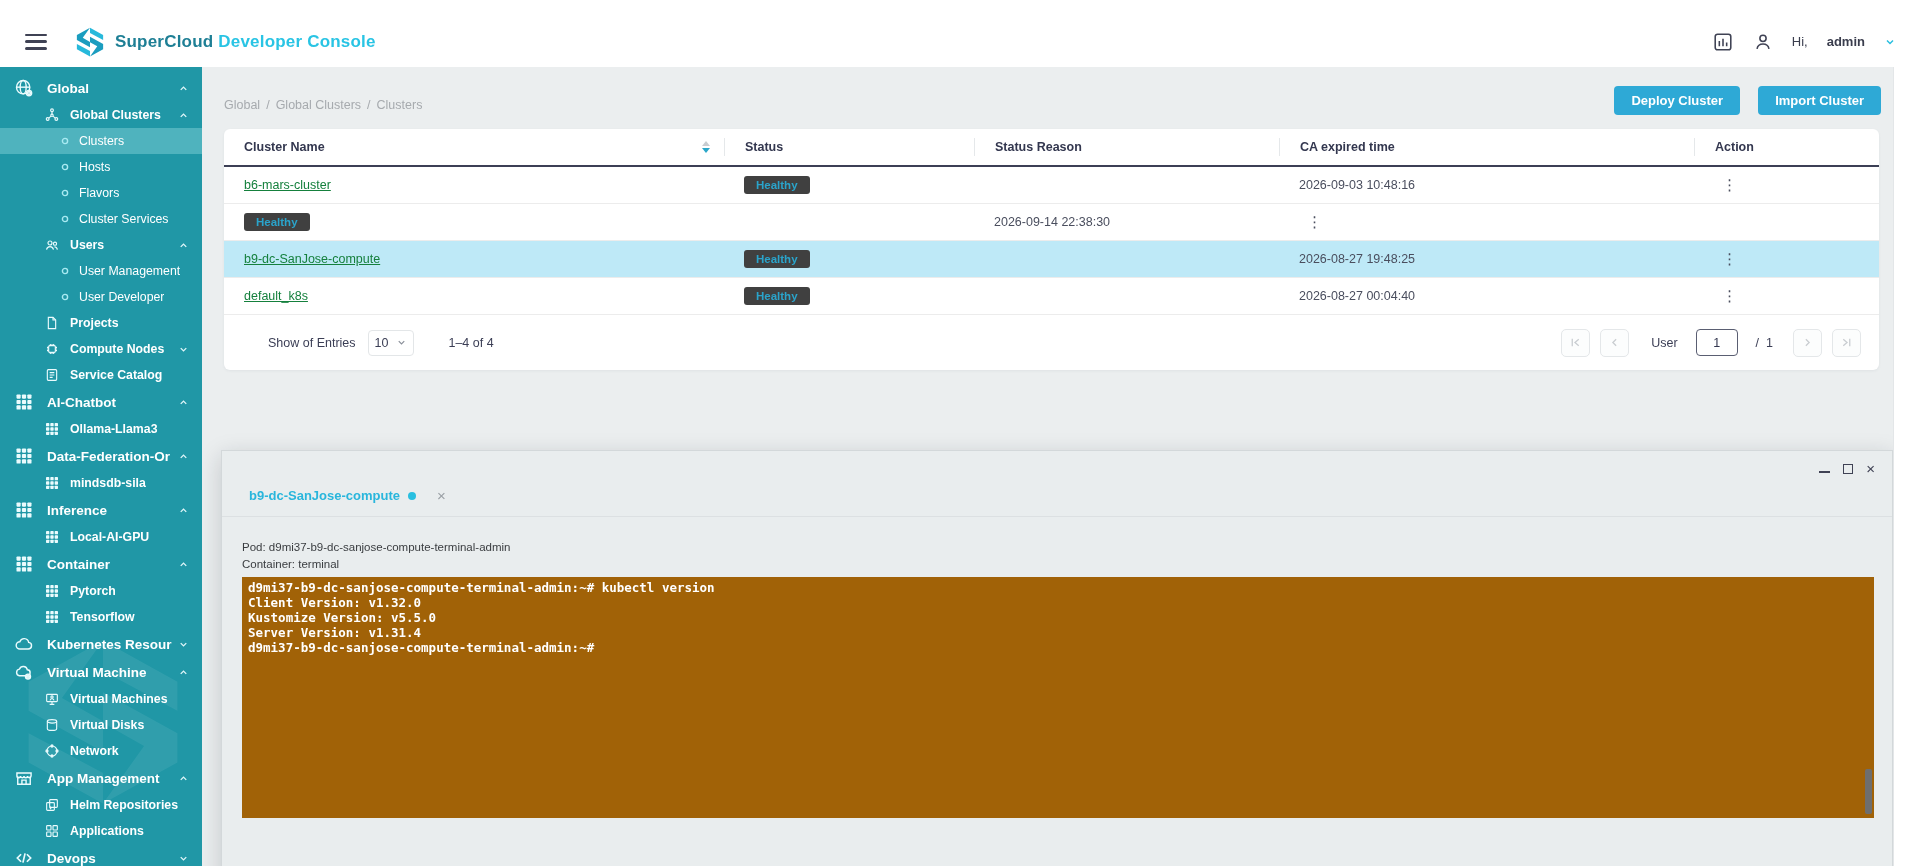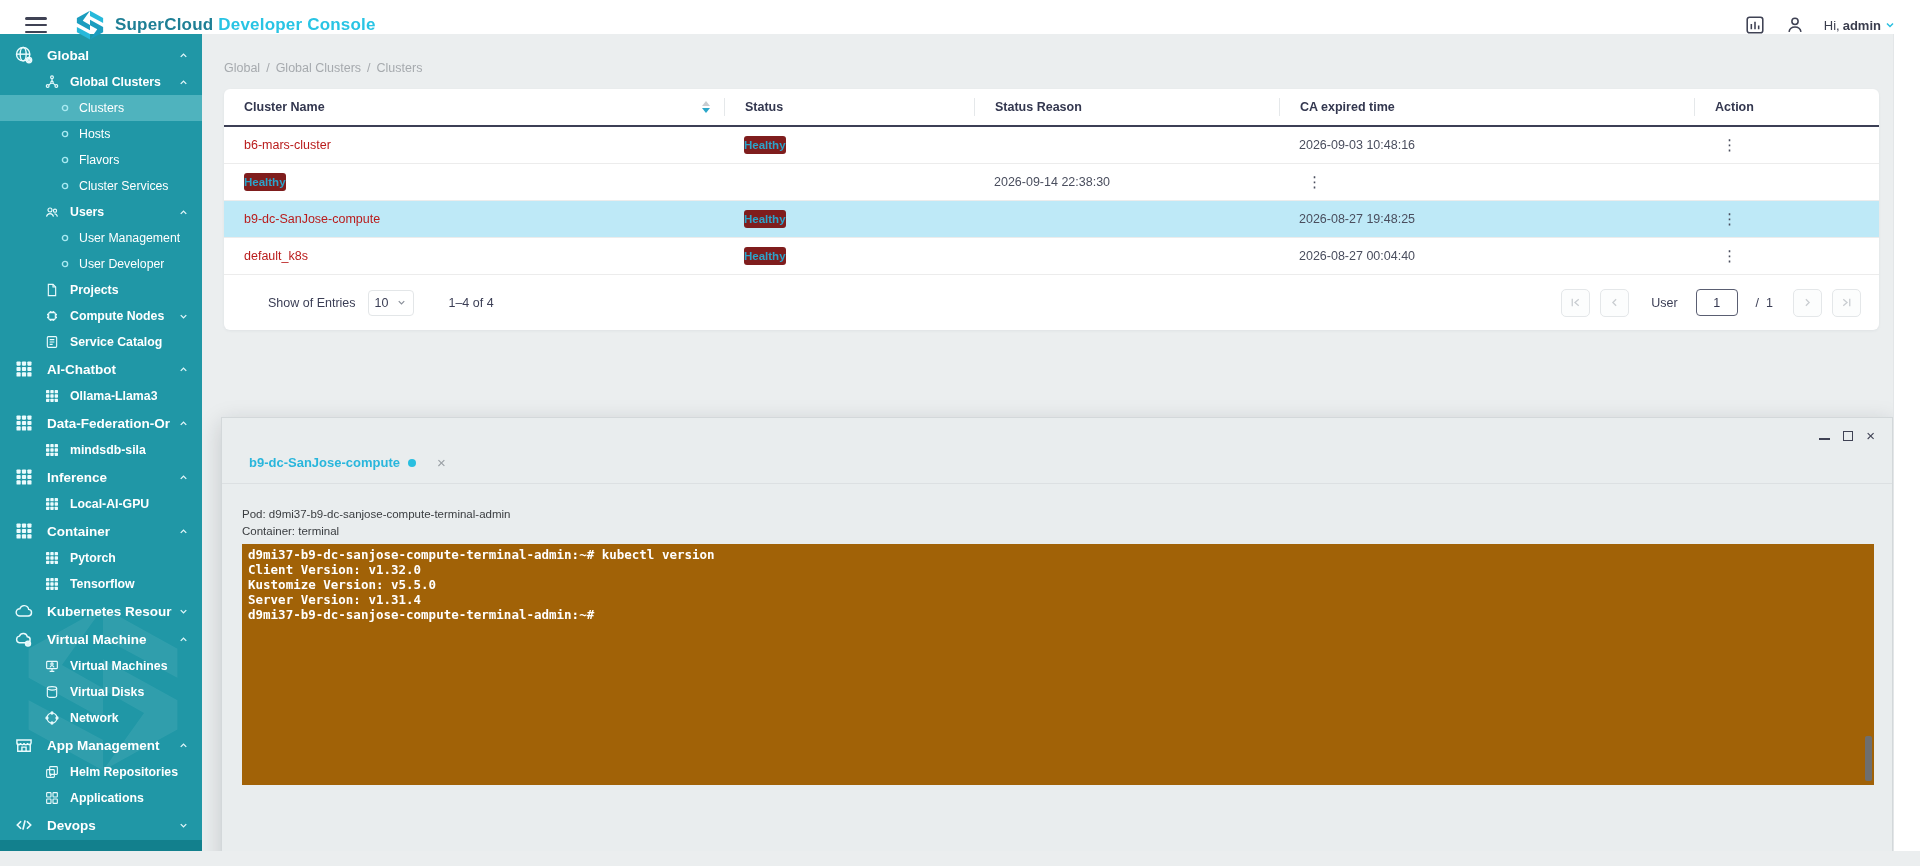--- a/index.html
+++ b/index.html
@@ -1,30 +1,30 @@
 <!DOCTYPE html>
 <html><head>
 <meta charset="utf-8">
 <style>
   * { margin:0; padding:0; box-sizing:border-box; }
   html,body { width:1920px; height:866px; overflow:hidden; }
   body { font-family:"Liberation Sans", sans-serif; }
   .app { width:1920px; height:866px; position:relative; background:#EBEEEF; }
 
   
-  .topbar { height:34px; background:#FFFFFF; display:flex; align-items:center; padding:16px 24px 0 25px; position:relative; z-index:5; }
+  .topbar { height:67px; background:#FFFFFF; display:flex; align-items:center; padding:16px 24px 0 25px; position:relative; z-index:5; }
   .hamburger { width:22px; height:16px; display:flex; flex-direction:column; justify-content:space-between; cursor:pointer; }
   .hamburger span { display:block; height:2.5px; background:#3F4254; border-radius:2px; }
   .logo { margin-left:28px; width:30px; height:30px; display:flex; }
   .brand { margin-left:10px; font-size:17px; font-weight:700; letter-spacing:.2px; }
   .brand .b1 { color:#1E7F95; }
   .brand .b2 { color:#29C4E4; }
   .topbar-right { margin-left:auto; display:flex; align-items:center; gap:18px; }
   .tb-icon { width:22px; height:22px; color:#3F4254; cursor:pointer; display:flex; }
-  .greet { font-size:13px; color:#3A3D4D; display:flex; align-items:center; gap:3px; cursor:pointer; }
+  .greet { font-size:13px; color:#3A3D4D; display:flex; align-items:center; gap:19px; cursor:pointer; }
   .greet b { font-weight:700; }
   .greet svg { color:#29BFE0; }
 
   
   .body-row { display:flex; height:817px; }
   .sidebar { width:202px; background:#2097A6; position:relative; overflow:hidden; flex:none; }
   .sidebar-inner { position:relative; z-index:2; padding-top:7px; }
   .sidebar-watermark { position:absolute; left:18px; top:560px; opacity:.07; z-index:1; }
   .sidebar-footer { position:absolute; left:0; bottom:0; width:100%; height:11px; background:#12808D; z-index:3; }
   .nav-item { display:flex; align-items:center; color:#FFFFFF; cursor:pointer; position:relative; }
@@ -56,23 +56,23 @@
   .thead { height:38px; border-bottom:2px solid #3C3F55; }
   .th { font-size:12.5px; font-weight:700; color:#33374F; padding-left:20px; display:flex; align-items:center; height:18px; }
   .th + .th { border-left:1px solid #E5E8EA; }
   .sorter { margin-left:auto; margin-right:14px; display:flex; flex-direction:column; gap:2px; cursor:pointer; }
   .sorter i { width:0; height:0; border-left:4px solid transparent; border-right:4px solid transparent; display:block; }
   .sorter .up { border-bottom:5px solid #C8CCD0; }
   .sorter .dn { border-top:5px solid #2BA7C9; }
   .trow { height:37px; border-bottom:1px solid #ECECEC; background:#fff; cursor:pointer; }
   .trow.selected { background:#BEE9F7; }
   .td { font-size:12.5px; color:#4A4E5E; padding-left:20px; overflow:hidden; white-space:nowrap; }
-  .td a { color:#b91c1c; font-weight:500; cursor:pointer; }
-  .badge { display:inline-block; background:#7f1d1d; color:#2AA4CB; font-size:11.5px; font-weight:600;
-           padding:3px 0; border-radius:3px; }
+  .td a { color:#15803d; text-decoration:underline; font-weight:500; cursor:pointer; }
+  .badge { display:inline-block; background:#404040; color:#2AA4CB; font-size:11.5px; font-weight:600;
+           padding:3px 12px; border-radius:3px; }
   .kebab { font-size:15px; color:#4A4E5E; cursor:pointer; padding:2px 8px; letter-spacing:0; }
 
   
   .pager-row { display:flex; align-items:center; height:55px; padding:0 18px 0 20px; }
   .show-entries { display:flex; align-items:center; gap:12px; font-size:12.5px; color:#3B3E55;margin-left:24px; }
   .select-box { display:flex; align-items:center; gap:8px; border:1px solid #E3E6E8; border-radius:4px;
                 padding:5px 6px; cursor:pointer; color:#3B3E55; }
   .select-box svg { color:#8A8F99; }
   .range-text { margin-left:22px; font-size:12.5px; color:#3B3E55; }
   .pager { margin-left:auto; display:flex; align-items:center; gap:10px; }
@@ -572,20 +572,24 @@
 
     <div class="main">
       <div class="crumb-row">
         <div class="breadcrumb" id="breadcrumb">
             <span class="bc">Global</span>
             <span>/</span>
             <span class="bc">Global Clusters</span>
             <span>/</span>
             <span class="bc">Clusters</span>
           </div>
+        <div class="actions">
+          <button class="btn">Deploy Cluster</button>
+          <button class="btn">Import Cluster</button>
+        </div>
       </div>
 
       <div class="card">
         <div class="tgrid thead" id="table-head">
             <div class="th">
               <span>Cluster Name</span>
               <span class="sorter">
                 <i class="up"></i>
                 <i class="dn"></i>
               </span>

